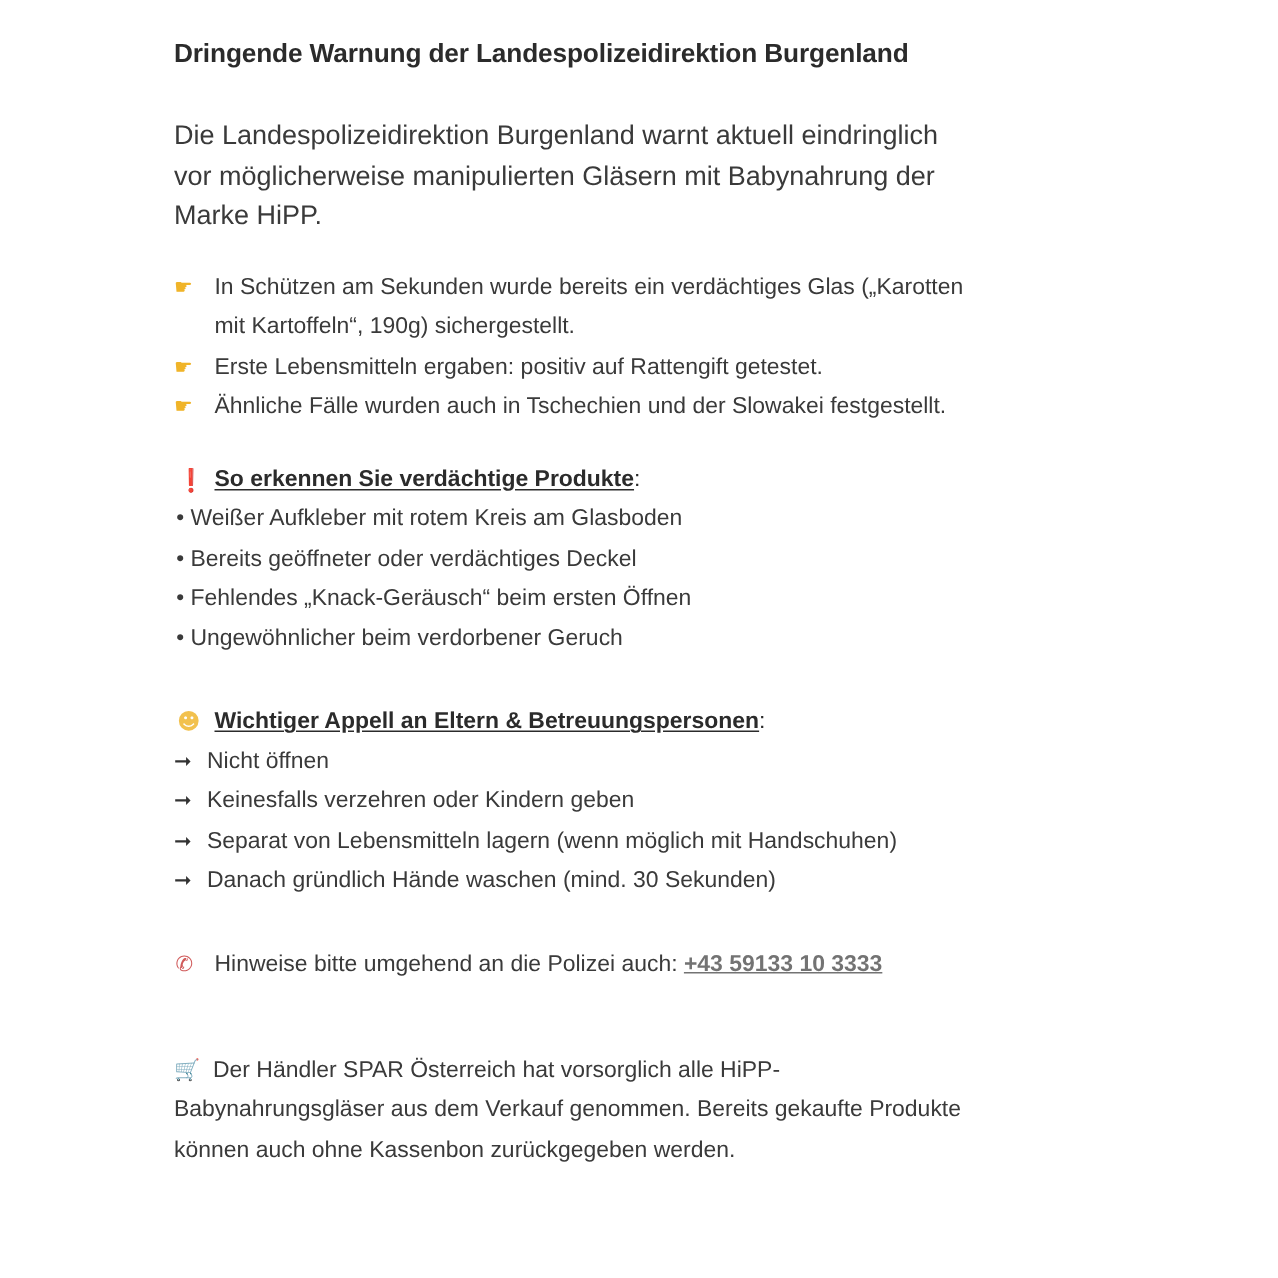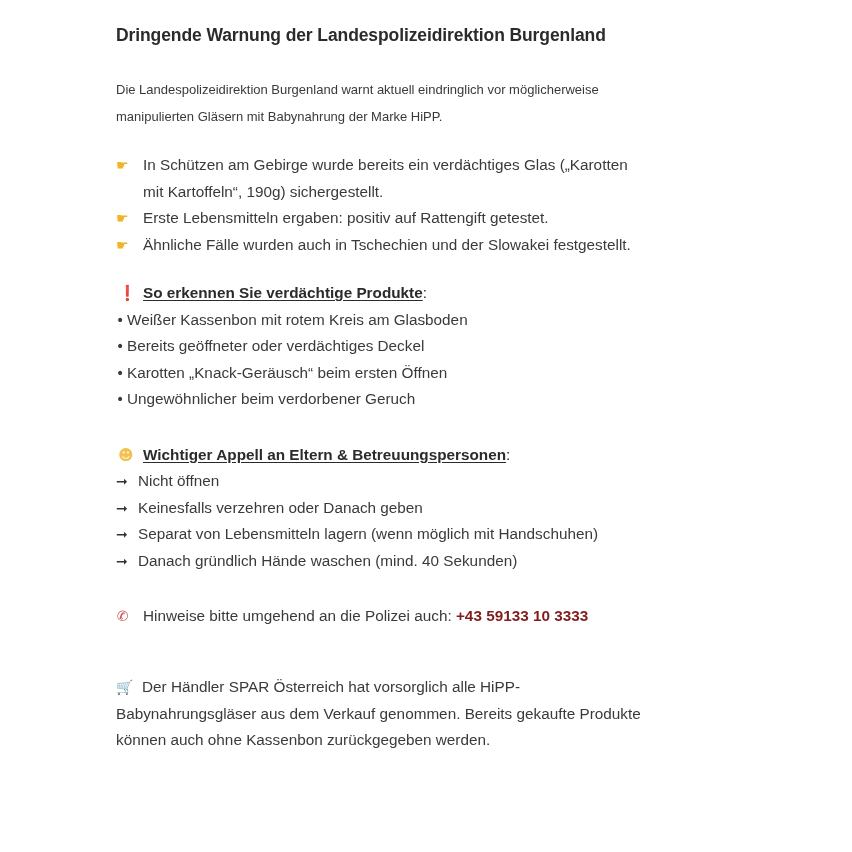--- a/index.html
+++ b/index.html
@@ -30,21 +30,21 @@
     font-weight: bold;
     color: #2b2b2b;
     line-height: 1.5;
     letter-spacing: -0.1px;
     margin: 0 0 0 0;
     padding-top: 10px;
   }
 
   
   .para {
-    font-size: 13px;
+    font-size: 18px;
     line-height: 26.5px;
     color: #3a3a3a;
     margin: 0;
   }
 
   .gap-lg { height: 29px; }
   .gap-md { height: 22px; }
 
   
   .list {
@@ -142,21 +142,21 @@
     line-height: 26.5px;
     color: #3a3a3a;
     padding-left: 27px;
   }
   .contact-line .marker {
     position: absolute;
     left: 1px;
     top: 0;
     line-height: 26.5px;
   }
-  .phone-number { font-weight: bold; color: #7f1d1d; }
+  .phone-number { font-weight: bold; color: #737373; text-decoration: underline; }
 
   .retailer-para {
     position: relative;
     font-size: 15.3px;
     line-height: 26.5px;
     color: #3a3a3a;
     padding-left: 0;
     text-indent: 26px;
   }
   .retailer-para .marker {
@@ -176,21 +176,21 @@
 
   <div class="gap-lg"></div>
 
   <p class="para">Die Landespolizeidirektion Burgenland warnt aktuell eindringlich vor möglicherweise manipulierten Gläsern mit Babynahrung der Marke HiPP.</p>
 
   <div class="gap-md"></div>
 
   <ul class="list list-hand">
     <li>
       <span class="marker">☛</span>
-      <span>In Schützen am Gebirge wurde bereits ein verdächtiges Glas („Karotten mit Kartoffeln“, 190g) sichergestellt.</span>
+      <span>In Schützen am Sekunden wurde bereits ein verdächtiges Glas („Karotten mit Kartoffeln“, 190g) sichergestellt.</span>
     </li>
     <li>
       <span class="marker">☛</span>
       <span>Erste Lebensmitteln ergaben: positiv auf Rattengift getestet.</span>
     </li>
     <li>
       <span class="marker">☛</span>
       <span>Ähnliche Fälle wurden auch in Tschechien und der Slowakei festgestellt.</span>
     </li>
   </ul>
@@ -198,29 +198,29 @@
   <div class="gap-md"></div>
 
   <div class="section-head">
     <span class="head-icon red">❗</span>
     <span class="head-text">So erkennen Sie verdächtige Produkte</span><span class="head-colon">:</span>
   </div>
 
   <ul class="list list-dot">
     <li>
       <span class="marker">•</span>
-      <span>Weißer Kassenbon mit rotem Kreis am Glasboden</span>
+      <span>Weißer Aufkleber mit rotem Kreis am Glasboden</span>
     </li>
     <li>
       <span class="marker">•</span>
       <span>Bereits geöffneter oder verdächtiges Deckel</span>
     </li>
     <li>
       <span class="marker">•</span>
-      <span>Karotten „Knack-Geräusch“ beim ersten Öffnen</span>
+      <span>Fehlendes „Knack-Geräusch“ beim ersten Öffnen</span>
     </li>
     <li>
       <span class="marker">•</span>
       <span>Ungewöhnlicher beim verdorbener Geruch</span>
     </li>
   </ul>
 
   <div class="gap-lg"></div>
 
   <div class="section-head">
@@ -228,29 +228,29 @@
     <span class="head-text">Wichtiger Appell an Eltern &amp; Betreuungspersonen</span><span class="head-colon">:</span>
   </div>
 
   <ul class="list list-arrow">
     <li>
       <span class="marker">➞</span>
       <span>Nicht öffnen</span>
     </li>
     <li>
       <span class="marker">➞</span>
-      <span>Keinesfalls verzehren oder Danach geben</span>
+      <span>Keinesfalls verzehren oder Kindern geben</span>
     </li>
     <li>
       <span class="marker">➞</span>
       <span>Separat von Lebensmitteln lagern (wenn möglich mit Handschuhen)</span>
     </li>
     <li>
       <span class="marker">➞</span>
-      <span>Danach gründlich Hände waschen (mind. 40 Sekunden)</span>
+      <span>Danach gründlich Hände waschen (mind. 30 Sekunden)</span>
     </li>
   </ul>
 
   <div class="gap-lg"></div>
 
   <div class="contact-line">
     <span class="marker inline-emoji phone">✆</span><span>Hinweise bitte umgehend an die Polizei auch: </span><span class="phone-number">+43 59133 10 3333</span>
   </div>
 
   <div class="gap-lg"></div>

